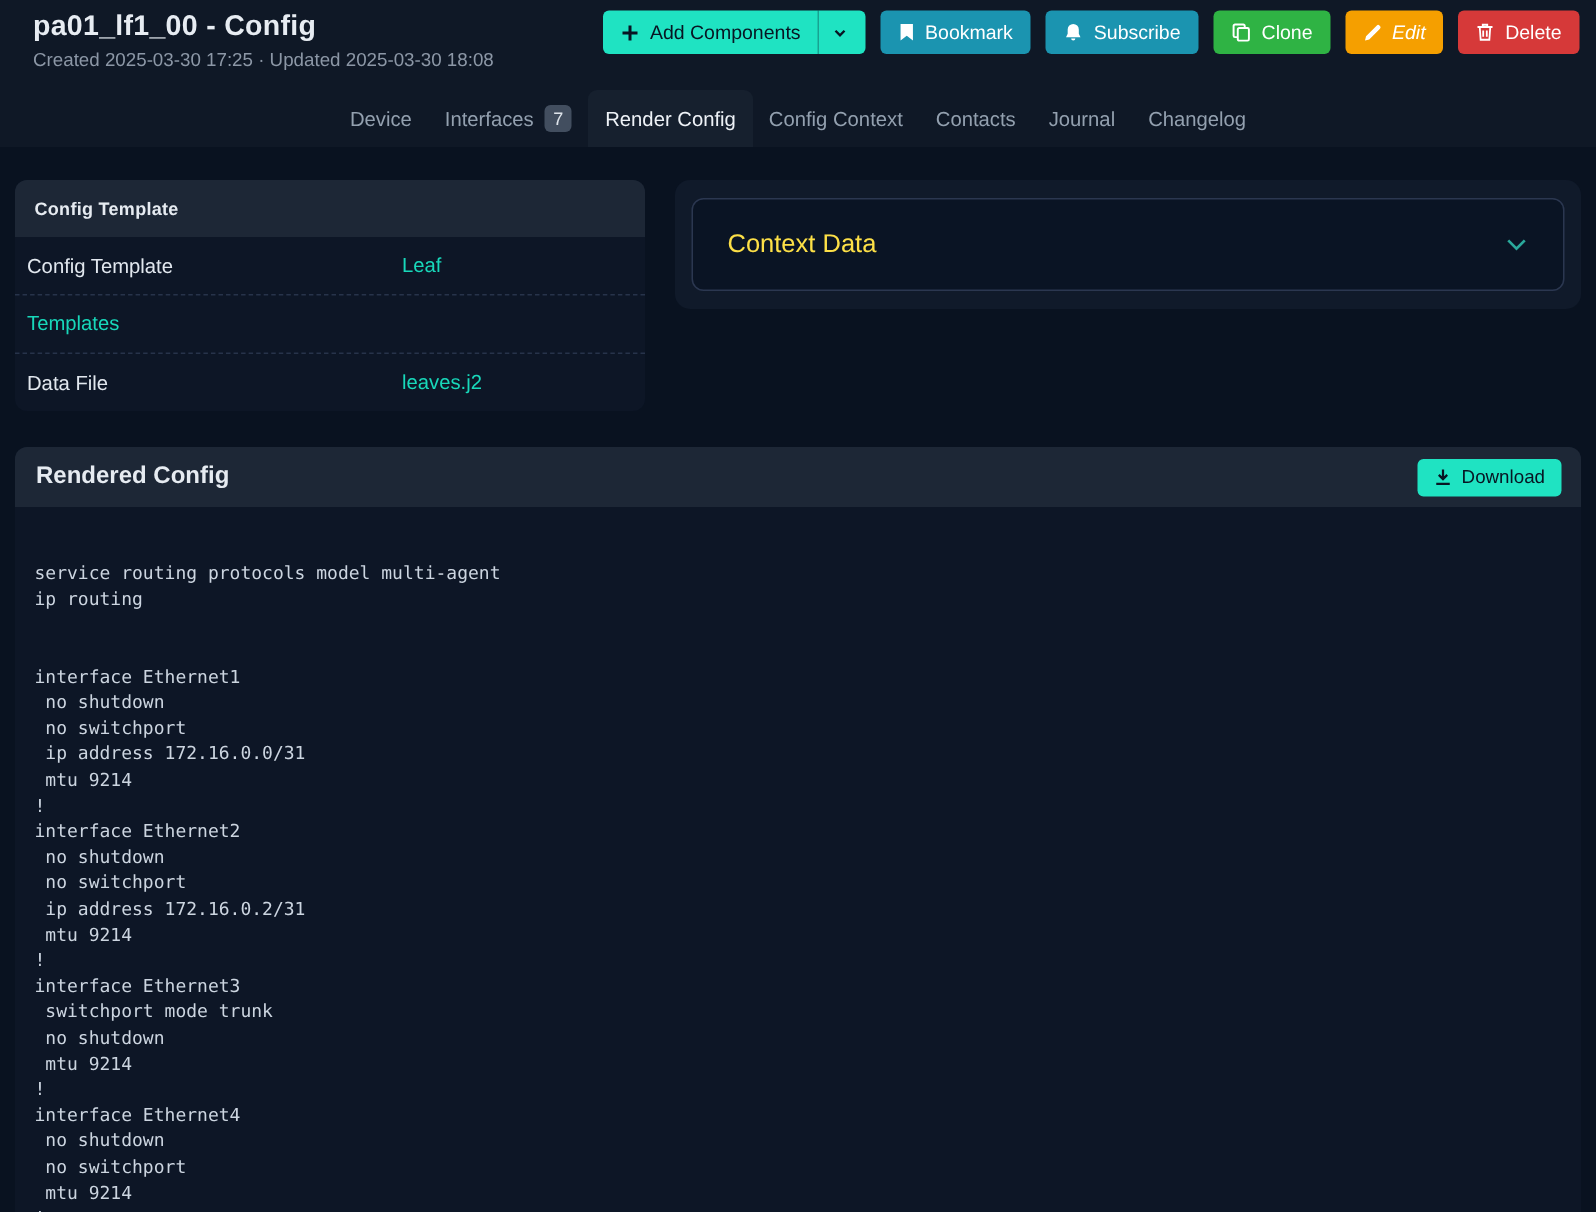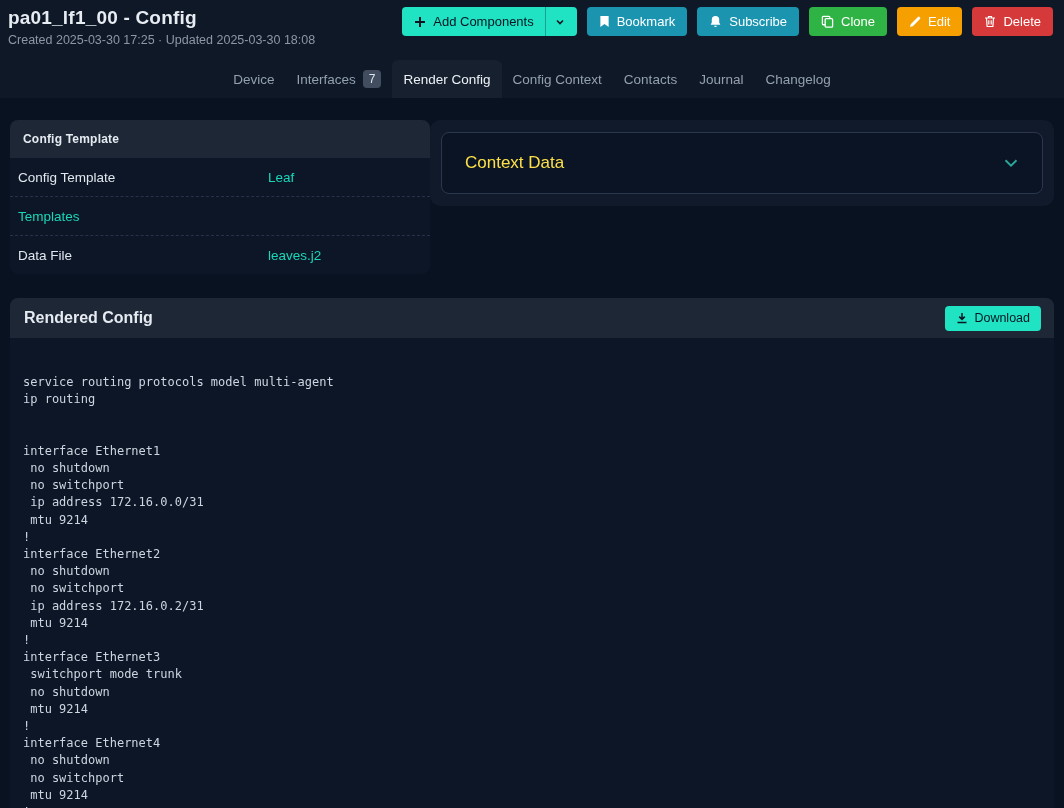--- a/index.html
+++ b/index.html
@@ -6,54 +6,54 @@
   html, body { margin: 0; padding: 0; }
   body {
     width: 1064px; height: 808px; overflow: hidden;
     background: var(--bg-page, #091220);
     font-family: "Liberation Sans", sans-serif;
     color: var(--text, #e7ecf2);
   }
 
   
   .page-head { background: var(--bg-header, #0f1826); padding: 0; }
-  .title-row { display: flex; justify-content: space-between; align-items: flex-start; padding: 4px 11px 0 8px; }
+  .title-row { display: flex; justify-content: space-between; align-items: flex-start; padding: 4px 11px 0 22px; }
   .page-title { font-size: 19px; font-weight: 700; margin: 3px 0 0 0; letter-spacing: .2px; }
   .page-subtitle { font-size: 12.5px; color: var(--text-muted, #8c97a6); margin-top: 4px; text-align: center; }
 
   .btns { display: flex; gap: 10px; margin-top: 3px; }
   .btn {
     height: 29px; border: none; border-radius: 4px; cursor: pointer;
     display: inline-flex; align-items: center; gap: 7px; padding: 0 12px;
     font-family: "Liberation Sans", sans-serif; font-size: 13px; color: #fff; white-space: nowrap; text-align: center;
   }
   .btn svg { flex: 0 0 auto; }
   .btn-primary { background: var(--teal, #1fe3c2); color: #081523; font-weight: 500; }
   .btn-cyan   { background: var(--blue-btn, #1b94b0); }
   .btn-green  { background: var(--green-btn, #2fb344); }
-  .btn-yellow { background: var(--yellow-btn, #f59f00); }
+  .btn-yellow { background: var(--yellow-btn, #f59f00); font-style: italic; }
   .btn-red    { background: var(--red-btn, #d63939); }
   .btn-divider { width: 1px; height: 29px; background: rgba(8,18,32,.3); margin: 0 2px 0 4px; }
 
   
   .tabs { display: flex; margin-top: 13px; padding: 0 0; align-items: stretch; justify-content: center; }
   .tab {
     padding: 0 11px; height: 38px; display: flex; align-items: center; gap: 7px;
     font-size: 13.5px; color: var(--tab-text, #93a0af); cursor: pointer;
     border-radius: 6px 6px 0 0;
   }
   .tab.active { background: var(--bg-tab-active, #16202e); color: #eef2f7; }
   .tab-badge {
     background: var(--badge-bg, #424e5f); color: #dde3ea; font-size: 12px;
     border-radius: 4px; padding: 2px 6px; line-height: 14px;
   }
 
   
   .page-body { background: var(--bg-page, #091220); padding: 22px 10px 0 10px; height: 708px; }
-  .top-grid { display: grid; grid-template-columns: 420px 1fr; align-items: start; }
+  .top-grid { display: grid; grid-template-columns: 420px 1fr; gap: 20px; align-items: start; }
 
   .card { background: var(--bg-card, #0d1626); border-radius: 8px; overflow: hidden; }
   .card-header {
     background: var(--bg-card-header, #1d2736); padding: 12px 13px;
     font-size: 12px; font-weight: 700; color: #e6ebf1; letter-spacing: .2px;
   }
   .attr-row { display: flex; padding: 10px 8px 10px 8px; min-height: 37px; align-items: center; }
   .attr-row + .attr-row { border-top: 1px dashed var(--border-dashed, #27334a); }
   .attr-label { width: 250px; font-size: 13.5px; color: #e1e7ee; }
   .attr-value a, .link { color: var(--teal-link, #18d8ba); text-decoration: none; font-size: 13.5px; cursor: pointer; }

